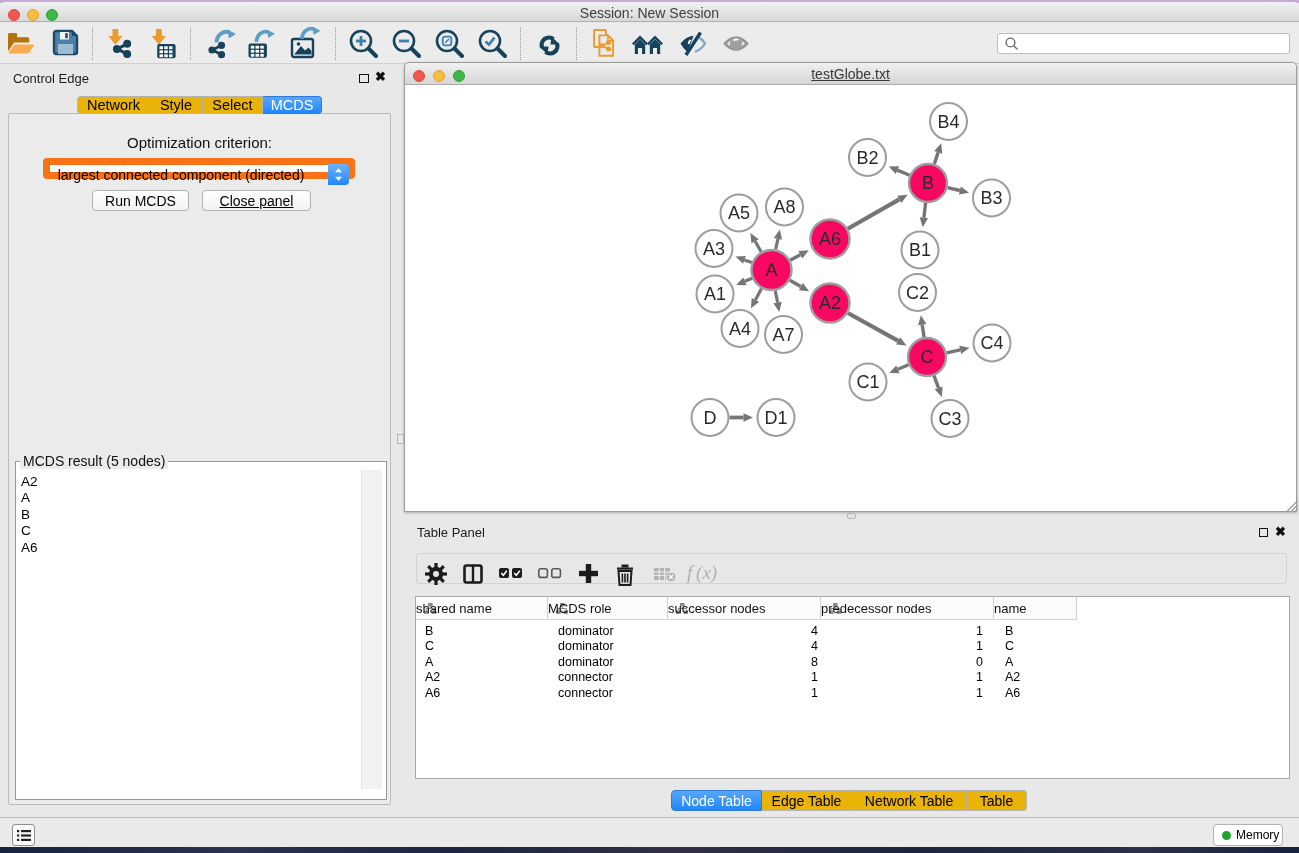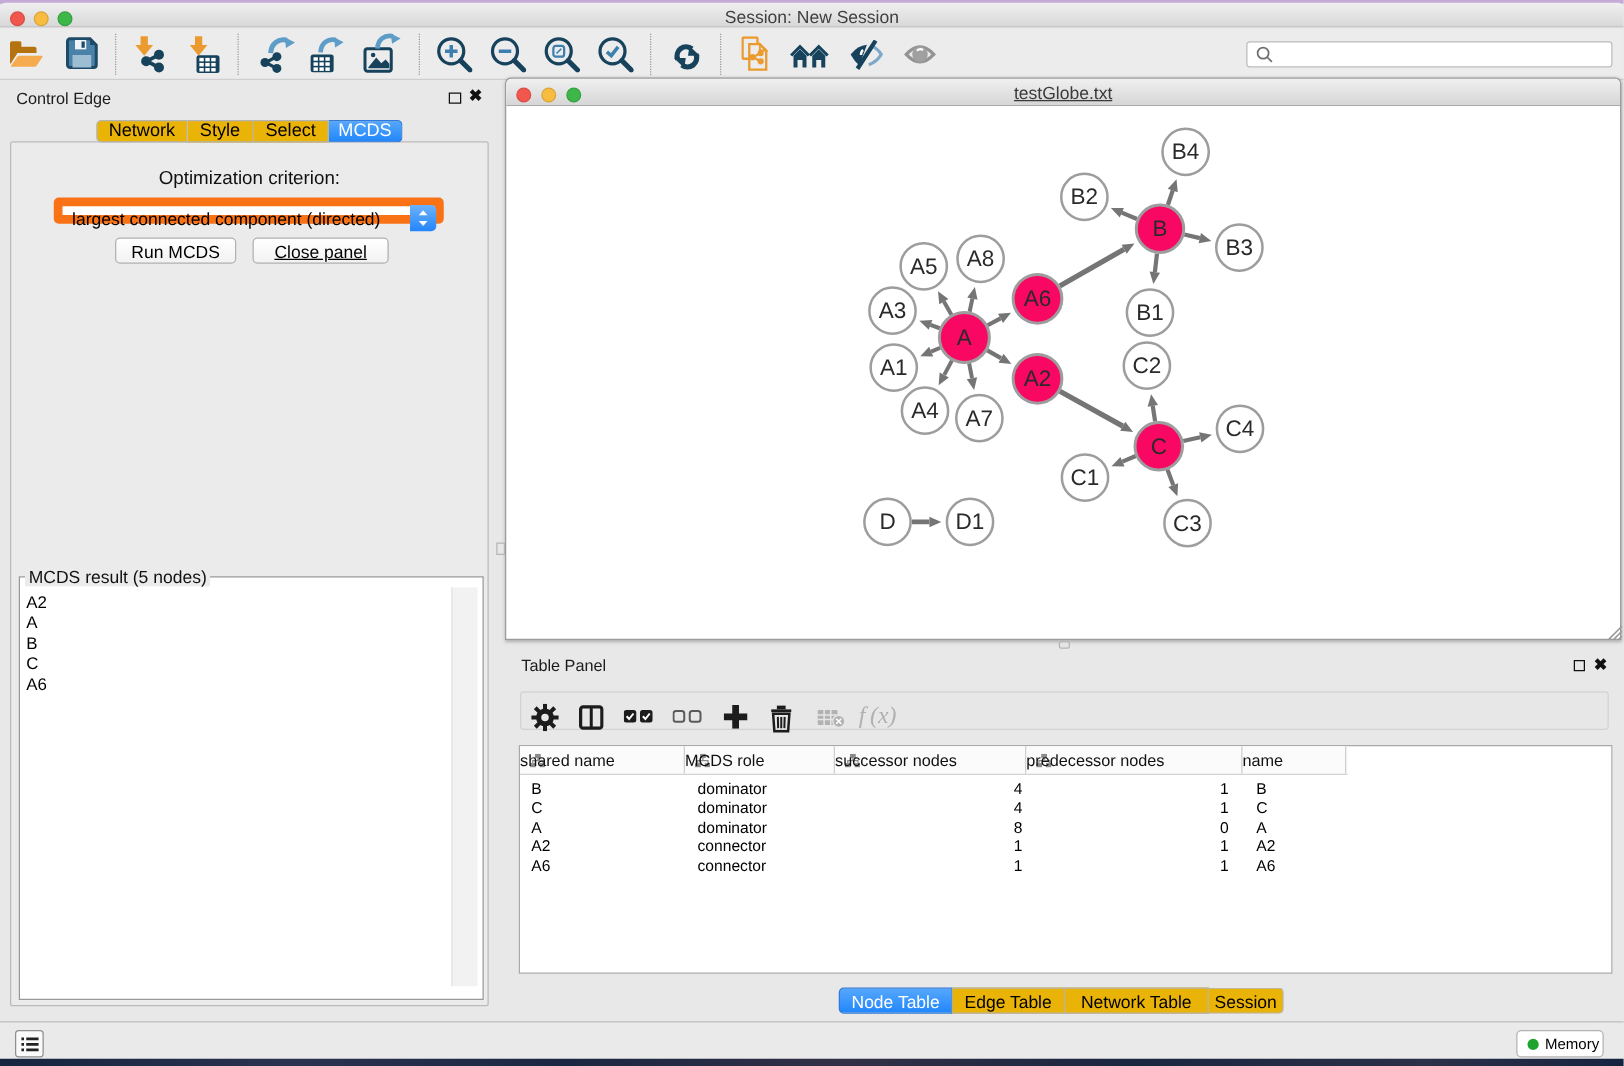--- a/index.html
+++ b/index.html
@@ -515,21 +515,21 @@
       <span class="cell" style="left:142px">connector</span>
       <span class="cell" style="left:252px;width:150px;text-align:right">1</span>
       <span class="cell" style="left:405px;width:162px;text-align:right">1</span>
       <span class="cell" style="left:589px">A6</span>
     </div>
 </div>
 <div class="abs" id="bt-tabs">
   <div class="cptab first sel" style="width:91px">Node Table</div>
   <div class="cptab" style="width:90px">Edge Table</div>
   <div class="cptab" style="width:115px">Network Table</div>
-  <div class="cptab last" style="width:60px">Session</div>
+  <div class="cptab last" style="width:60px">Table</div>
 </div>
 <div class="abs" id="statusbar">
   <div id="list-btn">
       <svg style="position:absolute;left:4px;top:4px" width="14" height="13" viewBox="0 0 14 13">
         <g fill="#222">
           <rect x="0" y="1" width="2.2" height="2.2"></rect>
           <rect x="0" y="5.4" width="2.2" height="2.2"></rect>
           <rect x="0" y="9.8" width="2.2" height="2.2"></rect>
           <rect x="4" y="1" width="10" height="2.2"></rect>
           <rect x="4" y="5.4" width="10" height="2.2"></rect>

